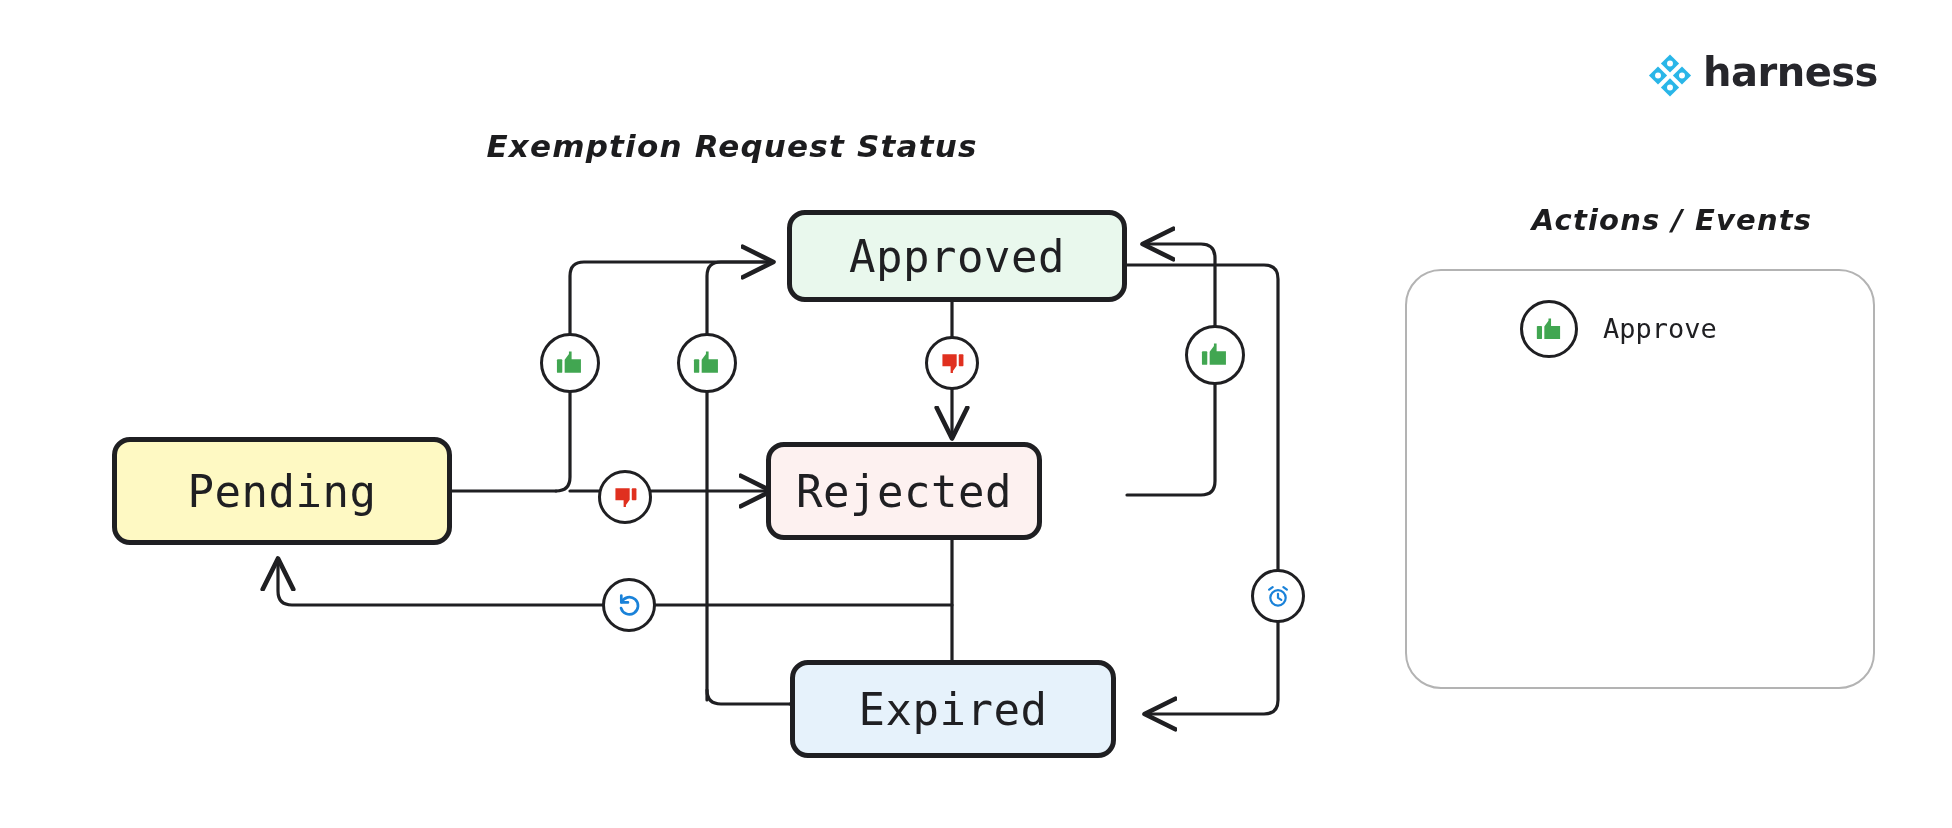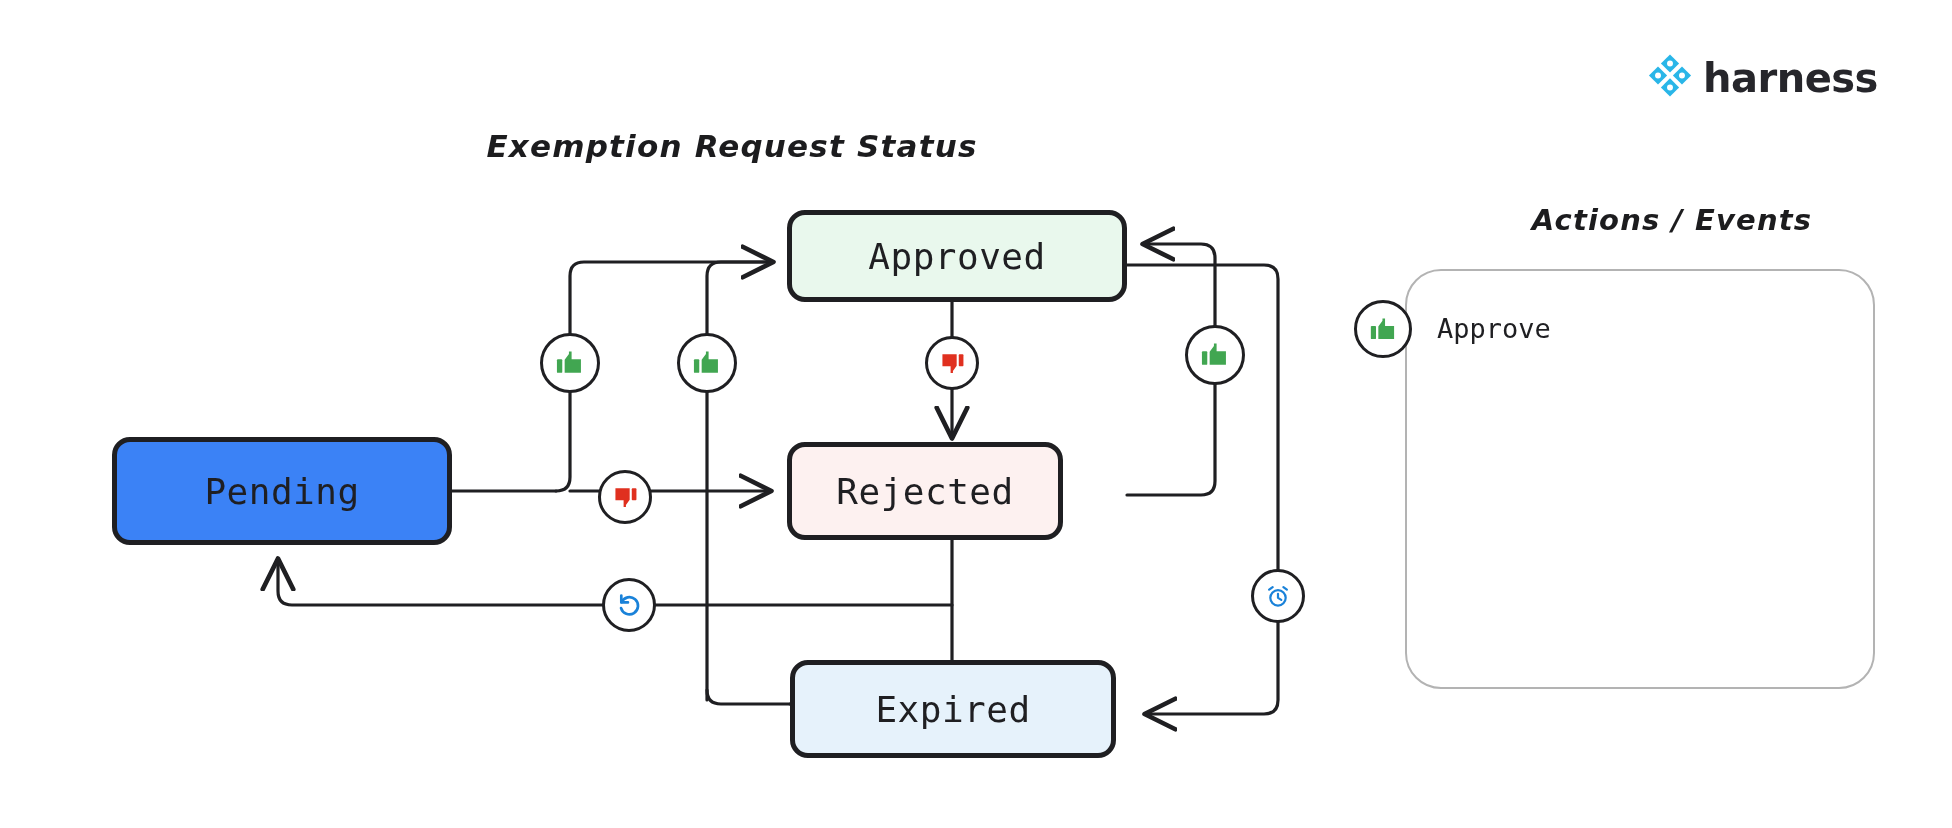--- a/index.html
+++ b/index.html
@@ -15,21 +15,21 @@
     overflow: hidden;
     font-family: "DejaVu Sans Mono", "Liberation Mono", monospace;
   }
 
   
   #brand-logo {
     position: absolute;
     left: 1647px;
     top: 52px;
     display: flex;
-    align-items: flex-end;
+    align-items: flex-start;
     gap: 10px;
   }
   #brand-logo .mark { width: 46px; height: 46px; display: block; }
   #brand-logo .wordmark {
     font-family: "DejaVu Sans", "Liberation Sans", sans-serif;
     font-size: 40px;
     font-weight: 700;
     letter-spacing: -0.5px;
     color: #26262b;
     line-height: 1;
@@ -65,27 +65,27 @@
   
   .state-node {
     position: absolute;
     box-sizing: border-box;
     border: 5px solid #1f1f22;
     border-radius: 18px;
     display: flex;
     align-items: center;
     justify-content: center;
     font-family: "DejaVu Sans Mono", "Liberation Mono", monospace;
-    font-size: 36px;
+    font-size: 44px;
     color: #1f1f22;
     letter-spacing: 0.5px;
   }
-  #state-pending  { left: 112px; top: 437px; width: 340px; height: 108px; background: #3b82f6; }
+  #state-pending  { left: 112px; top: 437px; width: 340px; height: 108px; background: #fef9c3; }
   #state-approved { left: 787px; top: 210px; width: 340px; height: 92px;  background: #e9f8ed; }
-  #state-rejected { left: 787px; top: 442px; width: 276px; height: 98px;  background: #fdf1f0; }
+  #state-rejected { left: 766px; top: 442px; width: 276px; height: 98px;  background: #fdf1f0; }
   #state-expired  { left: 790px; top: 660px; width: 326px; height: 98px;  background: #e6f2fb; }
 
   
   #edge-layer {
     position: absolute;
     left: 0; top: 0;
     width: 1952px; height: 828px;
     pointer-events: none;
   }
 
@@ -115,21 +115,21 @@
     top: 269px;
     width: 470px;
     height: 420px;
     box-sizing: border-box;
     border: 2.5px solid #b3b3b3;
     border-radius: 36px;
     background: #ffffff;
   }
   #legend-list {
     position: absolute;
-    left: 1354px;
+    left: 1520px;
     top: 300px;
     width: 430px;
     display: flex;
     flex-direction: row;
     gap: 15px;
   }
   .legend-row {
     display: flex;
     align-items: center;
     gap: 25px;

